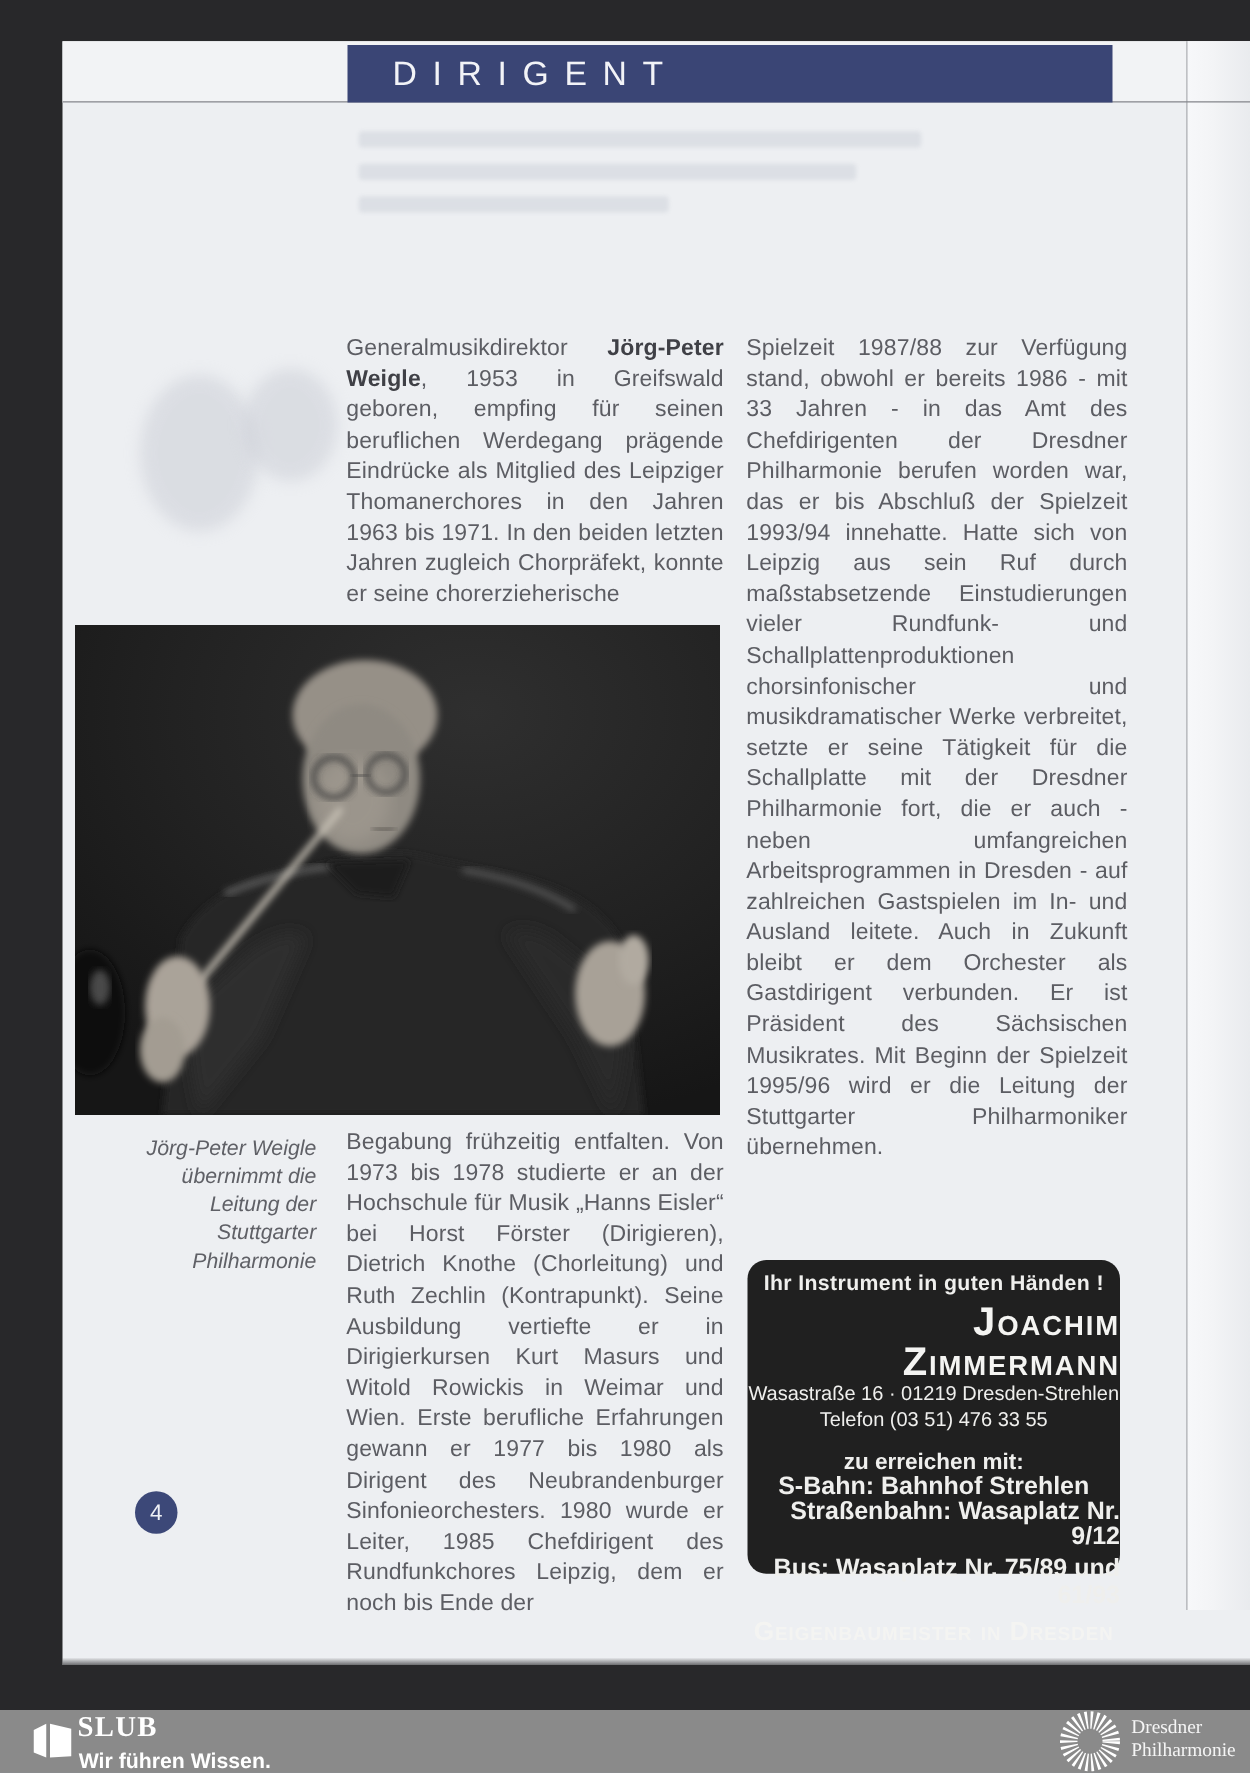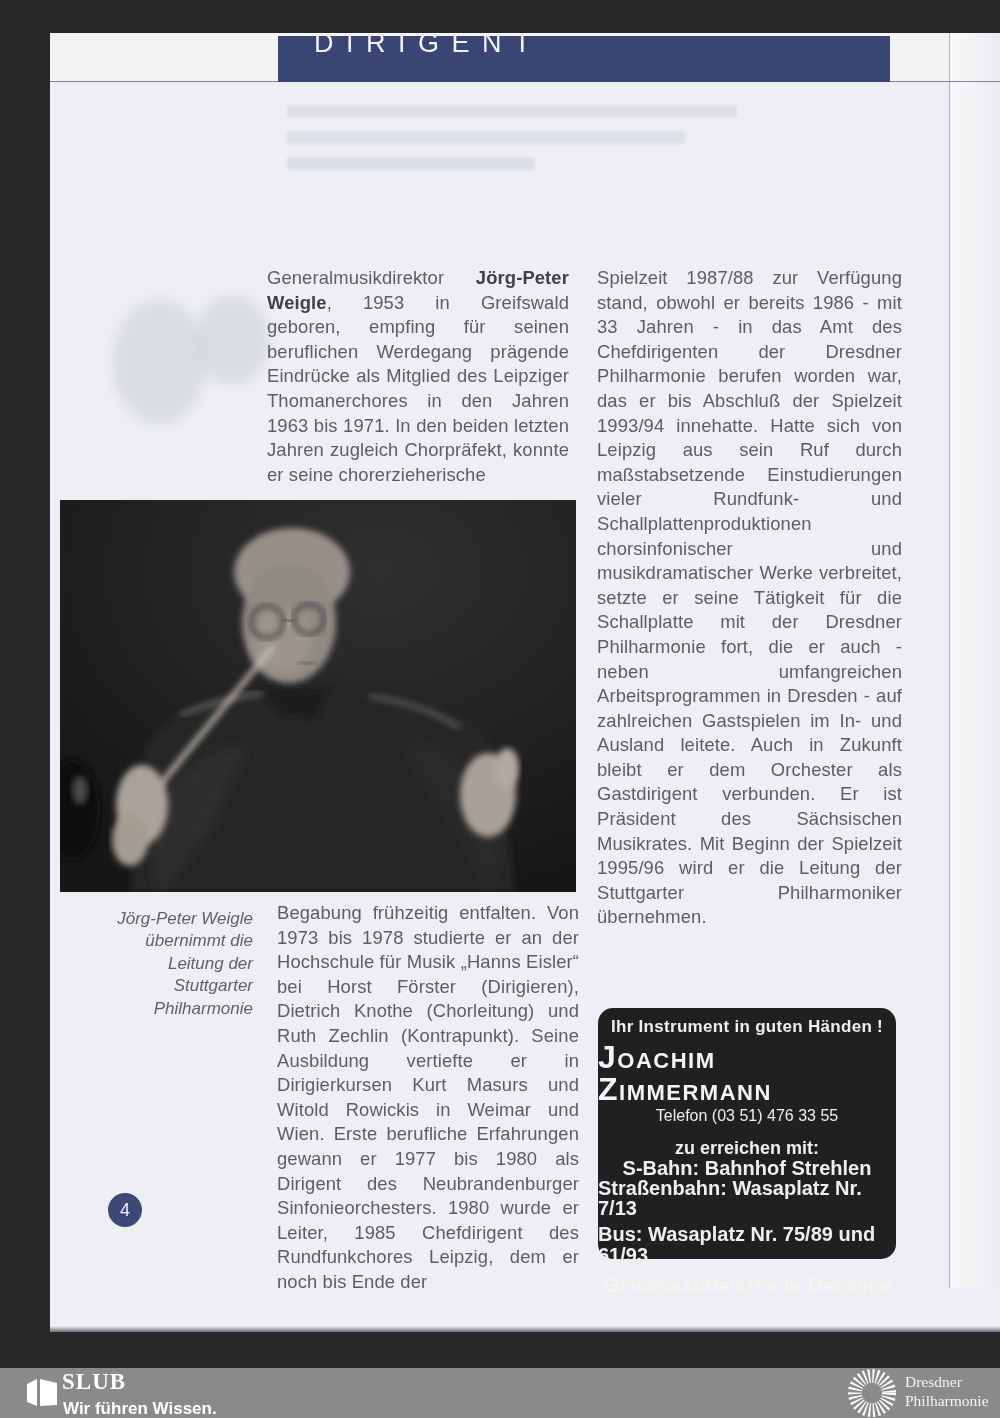--- a/index.html
+++ b/index.html
@@ -15,21 +15,21 @@
   .page-topstrip{left:50px;top:33px;width:950px;height:49px;background:#f2f3f5;}
   .rule{left:50px;top:81px;width:950px;height:1px;background:#84858b;}
   .fold-seam{left:949px;top:33px;width:1px;height:1255px;background:rgba(120,122,128,.55);}
   .fold-strip{left:950px;top:33px;width:50px;height:1255px;
     background:linear-gradient(90deg,#f7f8fa 0%,#f3f4f6 40%,#e9ebee 100%);}
   .page-bottom-shadow{left:50px;top:1326px;width:950px;height:6px;
     background:linear-gradient(180deg,rgba(40,40,42,.0),rgba(40,40,42,.65));}
 
   
   .header-bar{left:278px;top:36px;width:612px;height:46px;background:#3a4575;}
-  .header-title{left:314px;top:20px;height:46px;line-height:47px;color:#f2f3f7;
+  .header-title{left:314px;top:36px;height:46px;line-height:47px;color:#f2f3f7;
     font-size:27px;letter-spacing:12.5px;font-weight:400;}
 
   
   .ghost{background:#b9bfca;opacity:.32;filter:blur(1.6px);border-radius:3px;}
   .ghost-blob{background:#c9ccd4;opacity:.5;filter:blur(6px);border-radius:50%;}
 
   
   .coltext{color:#5c5d63;font-size:18.4px;line-height:24.6px;text-align:justify;
     letter-spacing:.12px;}
   .coltext b{color:#3f4046;}
@@ -39,21 +39,21 @@
   
   .photo{left:60px;top:500px;width:516px;height:392px;background:#1c1c1c;}
 
   
   .pagenum{left:108px;top:1193px;width:34px;height:34px;border-radius:50%;
     background:#3c4878;color:#eef0f5;font-size:18px;line-height:34px;text-align:center;}
 
   
   .ad{left:598px;top:1008px;width:298px;height:251px;border-radius:15px;
     background:#202020;color:#efefed;display:flex;flex-direction:column;
-    align-items:center;text-align:left;box-sizing:border-box;padding-top:9px;}
+    align-items:center;text-align:right;box-sizing:border-box;padding-top:9px;}
   .ad-tagline{font-size:17px;font-weight:bold;letter-spacing:.3px;}
   .ad-name{font-size:32px;font-weight:bold;font-variant:small-caps;
     letter-spacing:1.5px;margin-top:4px;line-height:32px;color:#f4f4f2;}
   .ad-line{font-size:16px;line-height:21px;}
   .ad-reach-h{font-size:18px;line-height:20px;margin-top:12px;font-weight:bold;}
   .ad-reach{font-size:20px;line-height:20px;font-weight:bold;}
   .ad-bus{font-size:20px;line-height:21px;margin-top:6px;font-weight:bold;}
   .ad-footer{font-size:21px;font-weight:bold;font-variant:small-caps;
     letter-spacing:.8px;margin-top:7px;color:#f4f4f2;}
 
@@ -77,21 +77,21 @@
 
 <div class="abs header-bar"></div>
 <div class="abs header-title">DIRIGENT</div>
 
 <div class="abs ghost" style="left:287px;top:105px;width:450px;height:13px"></div>
 <div class="abs ghost" style="left:287px;top:131px;width:398px;height:13px"></div>
 <div class="abs ghost" style="left:287px;top:157px;width:248px;height:13px"></div>
 <div class="abs ghost-blob" style="left:112px;top:300px;width:95px;height:125px"></div>
 <div class="abs ghost-blob" style="left:195px;top:295px;width:75px;height:90px"></div>
 
-<div class="abs coltext" style="left:267px;top:266px;width:302px"><span>Generalmusikdirektor </span><b>Jörg-Peter Weigle</b><span>, 1953 in Greifswald geboren, empfing für seinen beruflichen Werdegang prägende Eindrücke als Mitglied des Leipziger Thomanerchores in den Jahren 1963 bis 1971. In den beiden letzten Jahren zugleich Chorpräfekt, konnte er seine chorerzieherische</span></div>
+<div class="abs coltext" style="left:277px;top:266px;width:302px"><span>Generalmusikdirektor </span><b>Jörg-Peter Weigle</b><span>, 1953 in Greifswald geboren, empfing für seinen beruflichen Werdegang prägende Eindrücke als Mitglied des Leipziger Thomanerchores in den Jahren 1963 bis 1971. In den beiden letzten Jahren zugleich Chorpräfekt, konnte er seine chorerzieherische</span></div>
 
 <div class="abs coltext" style="left:597px;top:266px;width:305px">Spielzeit 1987/88 zur Verfügung stand, obwohl er bereits 1986 - mit 33 Jahren - in das Amt des Chefdirigenten der Dresdner Philharmonie berufen worden war, das er bis Abschluß der Spielzeit 1993/94 innehatte. Hatte sich von Leipzig aus sein Ruf durch maßstabsetzende Einstudierungen vieler Rundfunk- und Schallplattenproduktionen chorsinfonischer und musikdramatischer Werke verbreitet, setzte er seine Tätigkeit für die Schallplatte mit der Dresdner Philharmonie fort, die er auch - neben umfangreichen Arbeitsprogrammen in Dresden - auf zahlreichen Gastspielen im In- und Ausland leitete. Auch in Zukunft bleibt er dem Orchester als Gastdirigent verbunden. Er ist Präsident des Sächsischen Musikrates. Mit Beginn der Spielzeit 1995/96 wird er die Leitung der Stuttgarter Philharmoniker übernehmen.</div>
 
 <div class="abs photo">
   <svg width="516" height="392" viewBox="0 0 516 392">
     <defs>
       <radialGradient id="bgGrad" cx="62%" cy="18%" r="85%">
         <stop offset="0%" stop-color="#2f2f2f"></stop>
         <stop offset="55%" stop-color="#222222"></stop>
         <stop offset="100%" stop-color="#161616"></stop>
@@ -145,24 +145,25 @@
 Stuttgarter
 Philharmonie</div>
 
 <div class="abs coltext" style="left:277px;top:901px;width:302px">Begabung frühzeitig entfalten. Von 1973 bis 1978 studierte er an der Hochschule für Musik „Hanns Eisler“ bei Horst Förster (Dirigieren), Dietrich Knothe (Chorleitung) und Ruth Zechlin (Kontrapunkt). Seine Ausbildung vertiefte er in Dirigierkursen Kurt Masurs und Witold Rowickis in Weimar und Wien. Erste berufliche Erfahrungen gewann er 1977 bis 1980 als Dirigent des Neubrandenburger Sinfonieorchesters. 1980 wurde er Leiter, 1985 Chefdirigent des Rundfunkchores Leipzig, dem er noch bis Ende der</div>
 
 <div class="abs pagenum">4</div>
 
 <div class="abs ad">
   <div class="ad-tagline">Ihr Instrument in guten Händen !</div>
   <div class="ad-name">Joachim Zimmermann</div>
+  <div class="ad-line">Wasastraße 16 · 01219 Dresden-Strehlen</div>
   <div class="ad-line">Telefon (03 51) 476 33 55</div>
   <div class="ad-reach-h">zu erreichen mit:</div>
   <div class="ad-reach">S-Bahn: Bahnhof Strehlen</div>
-  <div class="ad-reach">Straßenbahn: Wasaplatz Nr. 7/13</div>
+  <div class="ad-reach">Straßenbahn: Wasaplatz Nr. 9/12</div>
   <div class="ad-bus">Bus: Wasaplatz Nr. 75/89 und 61/93</div>
   <div class="ad-footer">Geigenbaumeister in Dresden</div>
 </div>
 
 <div class="abs footer"></div>
 
 <svg class="abs" style="left:24px;top:1375px" width="36" height="36" viewBox="0 0 36 36">
   <path d="M3 9 L13 4 L13 31 L3 27 Z" fill="#ffffff"></path>
   <path d="M16 4 L33 8 L33 30 L16 31 Z" fill="#ffffff"></path>
 </svg>

